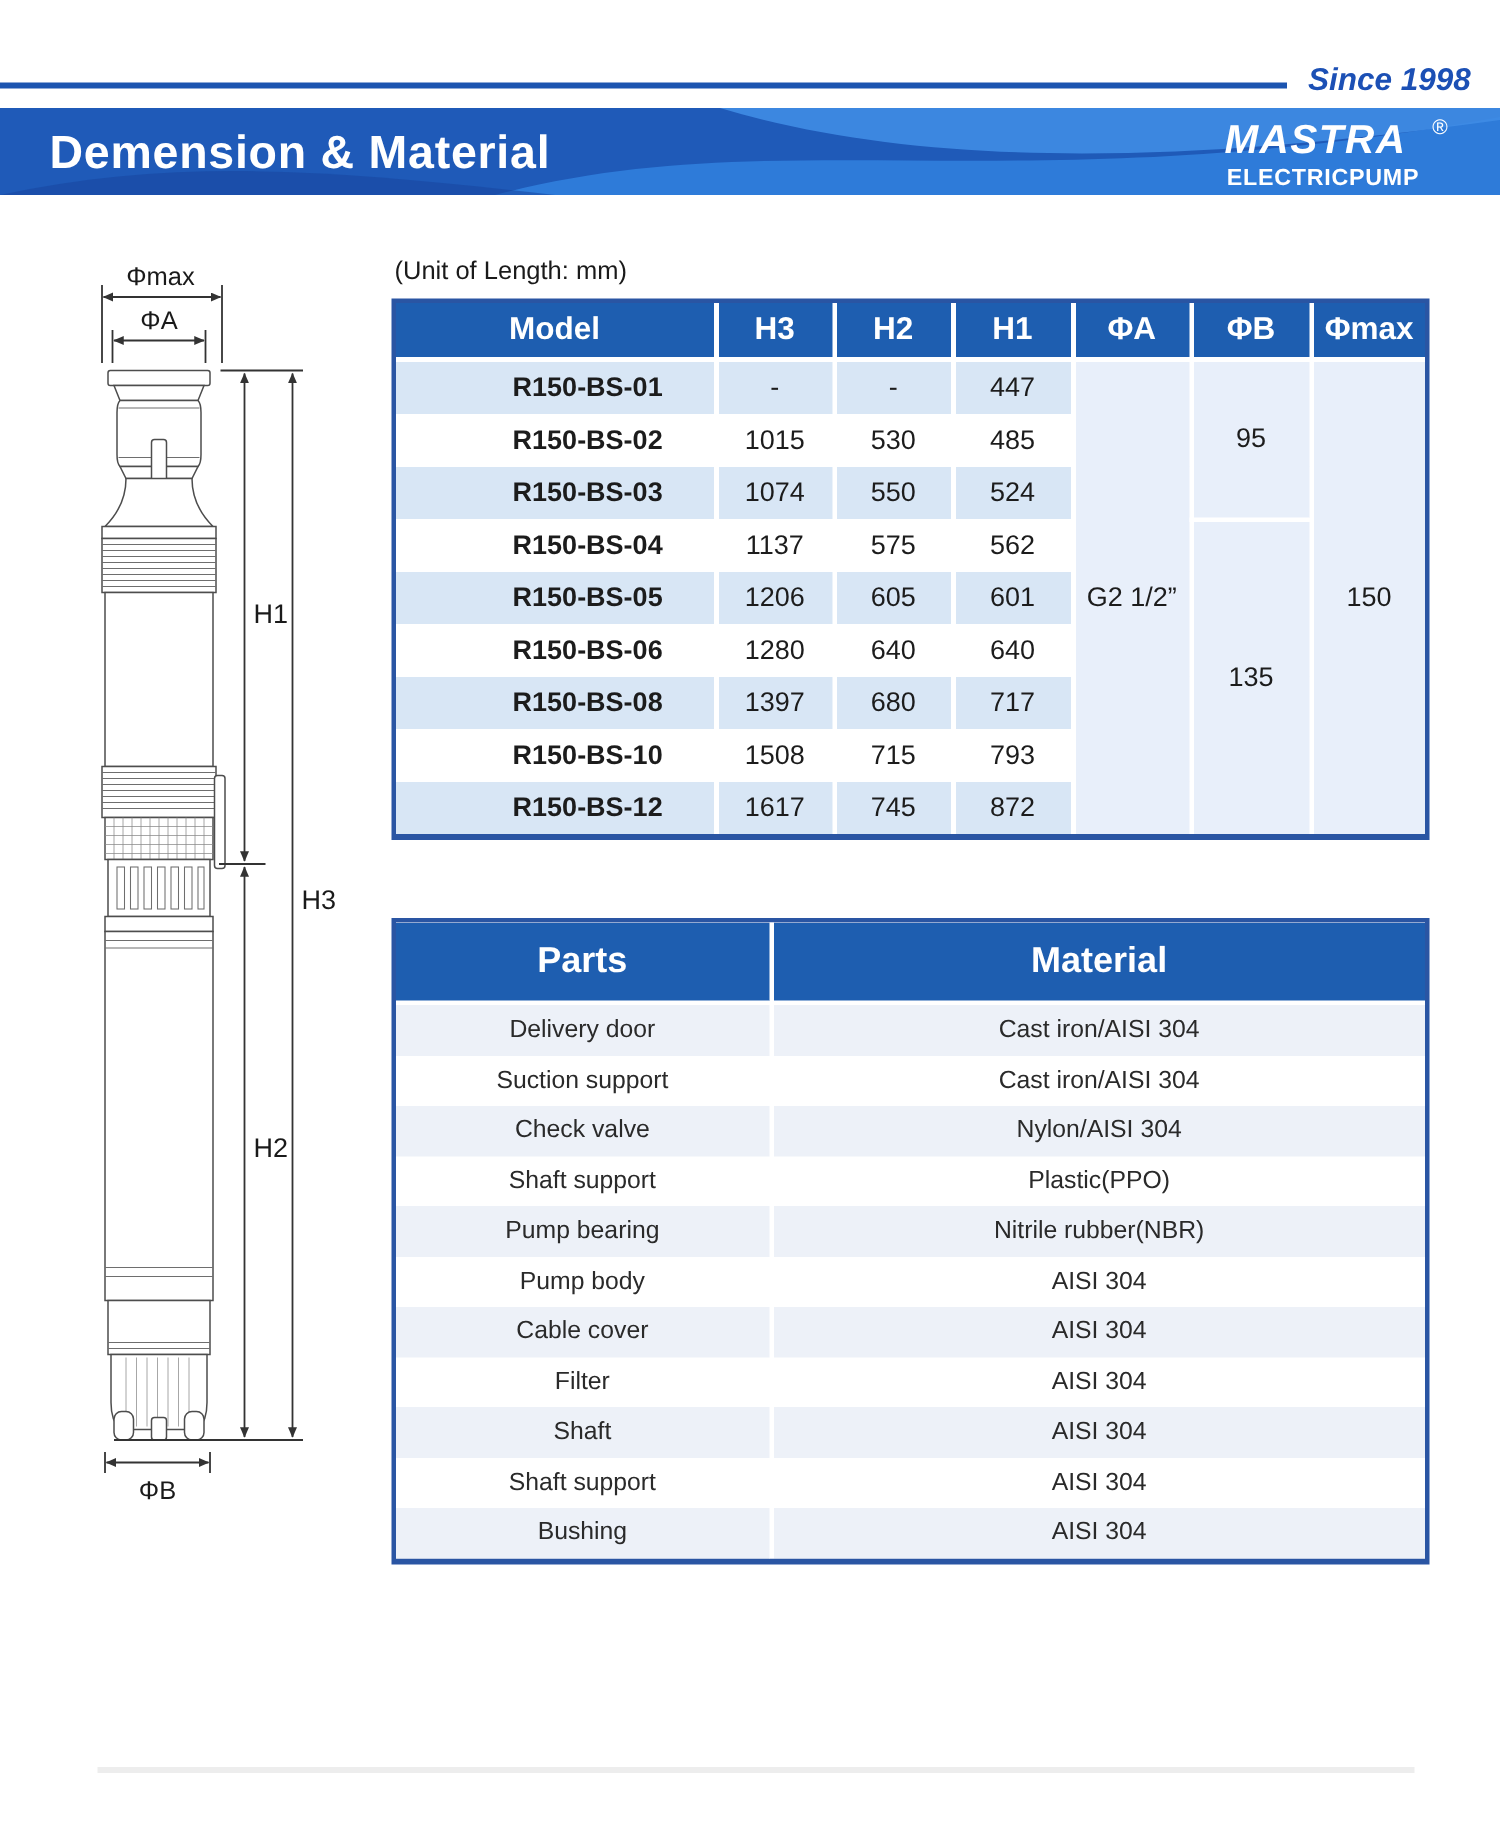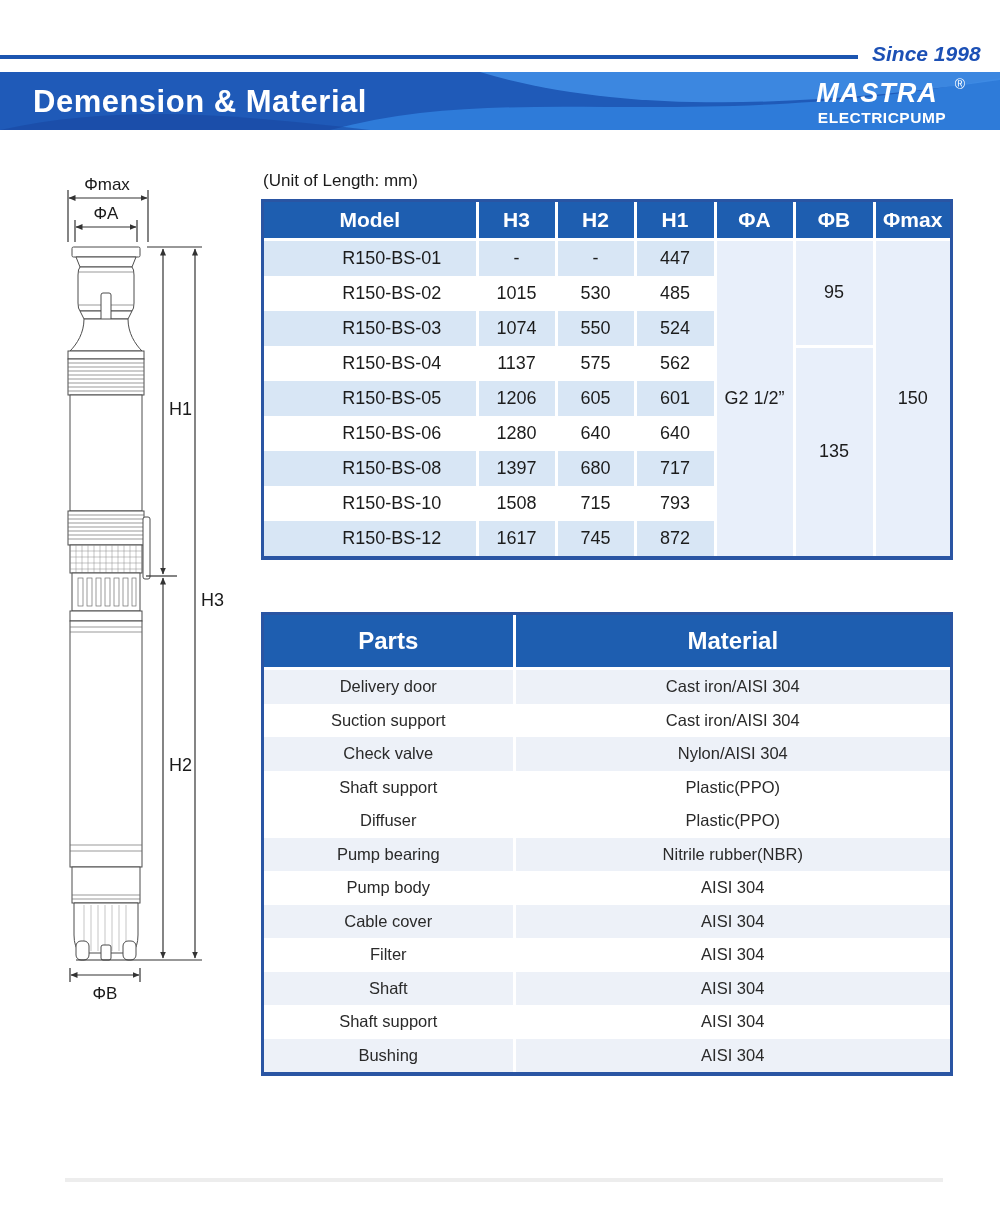--- a/index.html
+++ b/index.html
@@ -43,21 +43,21 @@
 
   
   .dims-wrap { left:261px; top:199px; }
   .dims { width:686px; }
   .dims th {
     background:#1e5eb0; color:#fff; font-size:21px; font-weight:bold; height:36px;
     border-bottom:3px solid #fff;
   }
   .dims th + th, .dims td + td { border-left:3px solid #ffffff; }
   .dims td { height:35px; font-size:18px; color:#1c1c1c; }
-  .dims td.model { font-weight:normal;padding-left:44px; }
+  .dims td.model { font-weight:bold;padding-left:44px; }
   .dims tr.odd td.stripe { background:#d8e6f5; }
   .dims tr.even td.stripe { background:#ffffff; }
   .dims td.merged { background:#e8effa; font-size:18px; }
   .dims td.pb95 { border-bottom:3px solid #ffffff;text-align:center; }
 
   
   .parts-wrap { left:261px; top:612px; }
   .parts { width:686px; }
   .parts th {
     background:#1e5eb0; color:#fff; font-size:24px; font-weight:bold; height:52px;
@@ -335,24 +335,20 @@
           <td>Cast iron/AISI 304</td>
         </tr>
         <tr class="odd">
           <td>Check valve</td>
           <td>Nylon/AISI 304</td>
         </tr>
         <tr class="even">
           <td>Shaft support</td>
           <td>Plastic(PPO)</td>
         </tr>
-        <tr class="even">
-          <td>Diffuser</td>
-          <td>Plastic(PPO)</td>
-        </tr>
         <tr class="odd">
           <td>Pump bearing</td>
           <td>Nitrile rubber(NBR)</td>
         </tr>
         <tr class="even">
           <td>Pump body</td>
           <td>AISI 304</td>
         </tr>
         <tr class="odd">
           <td>Cable cover</td>

